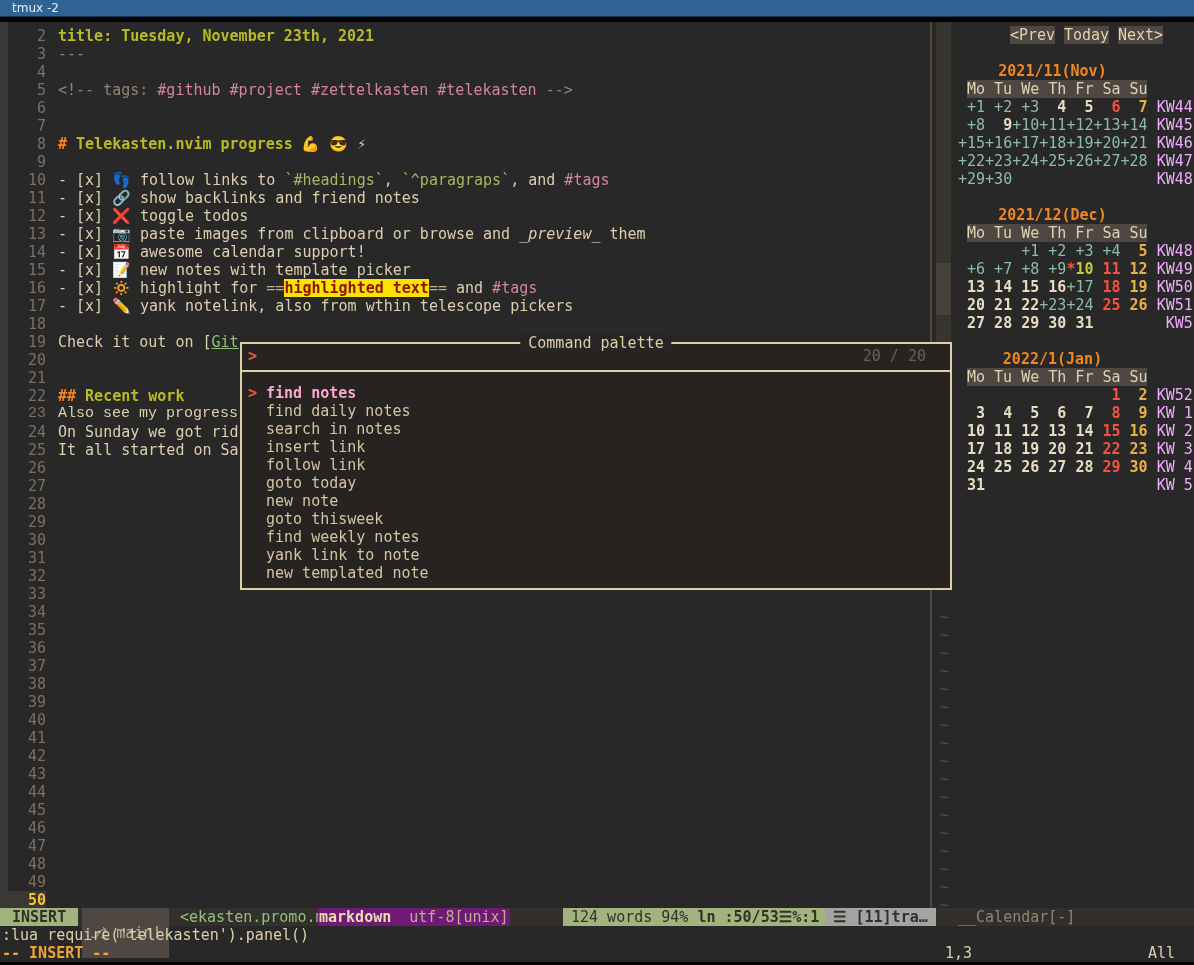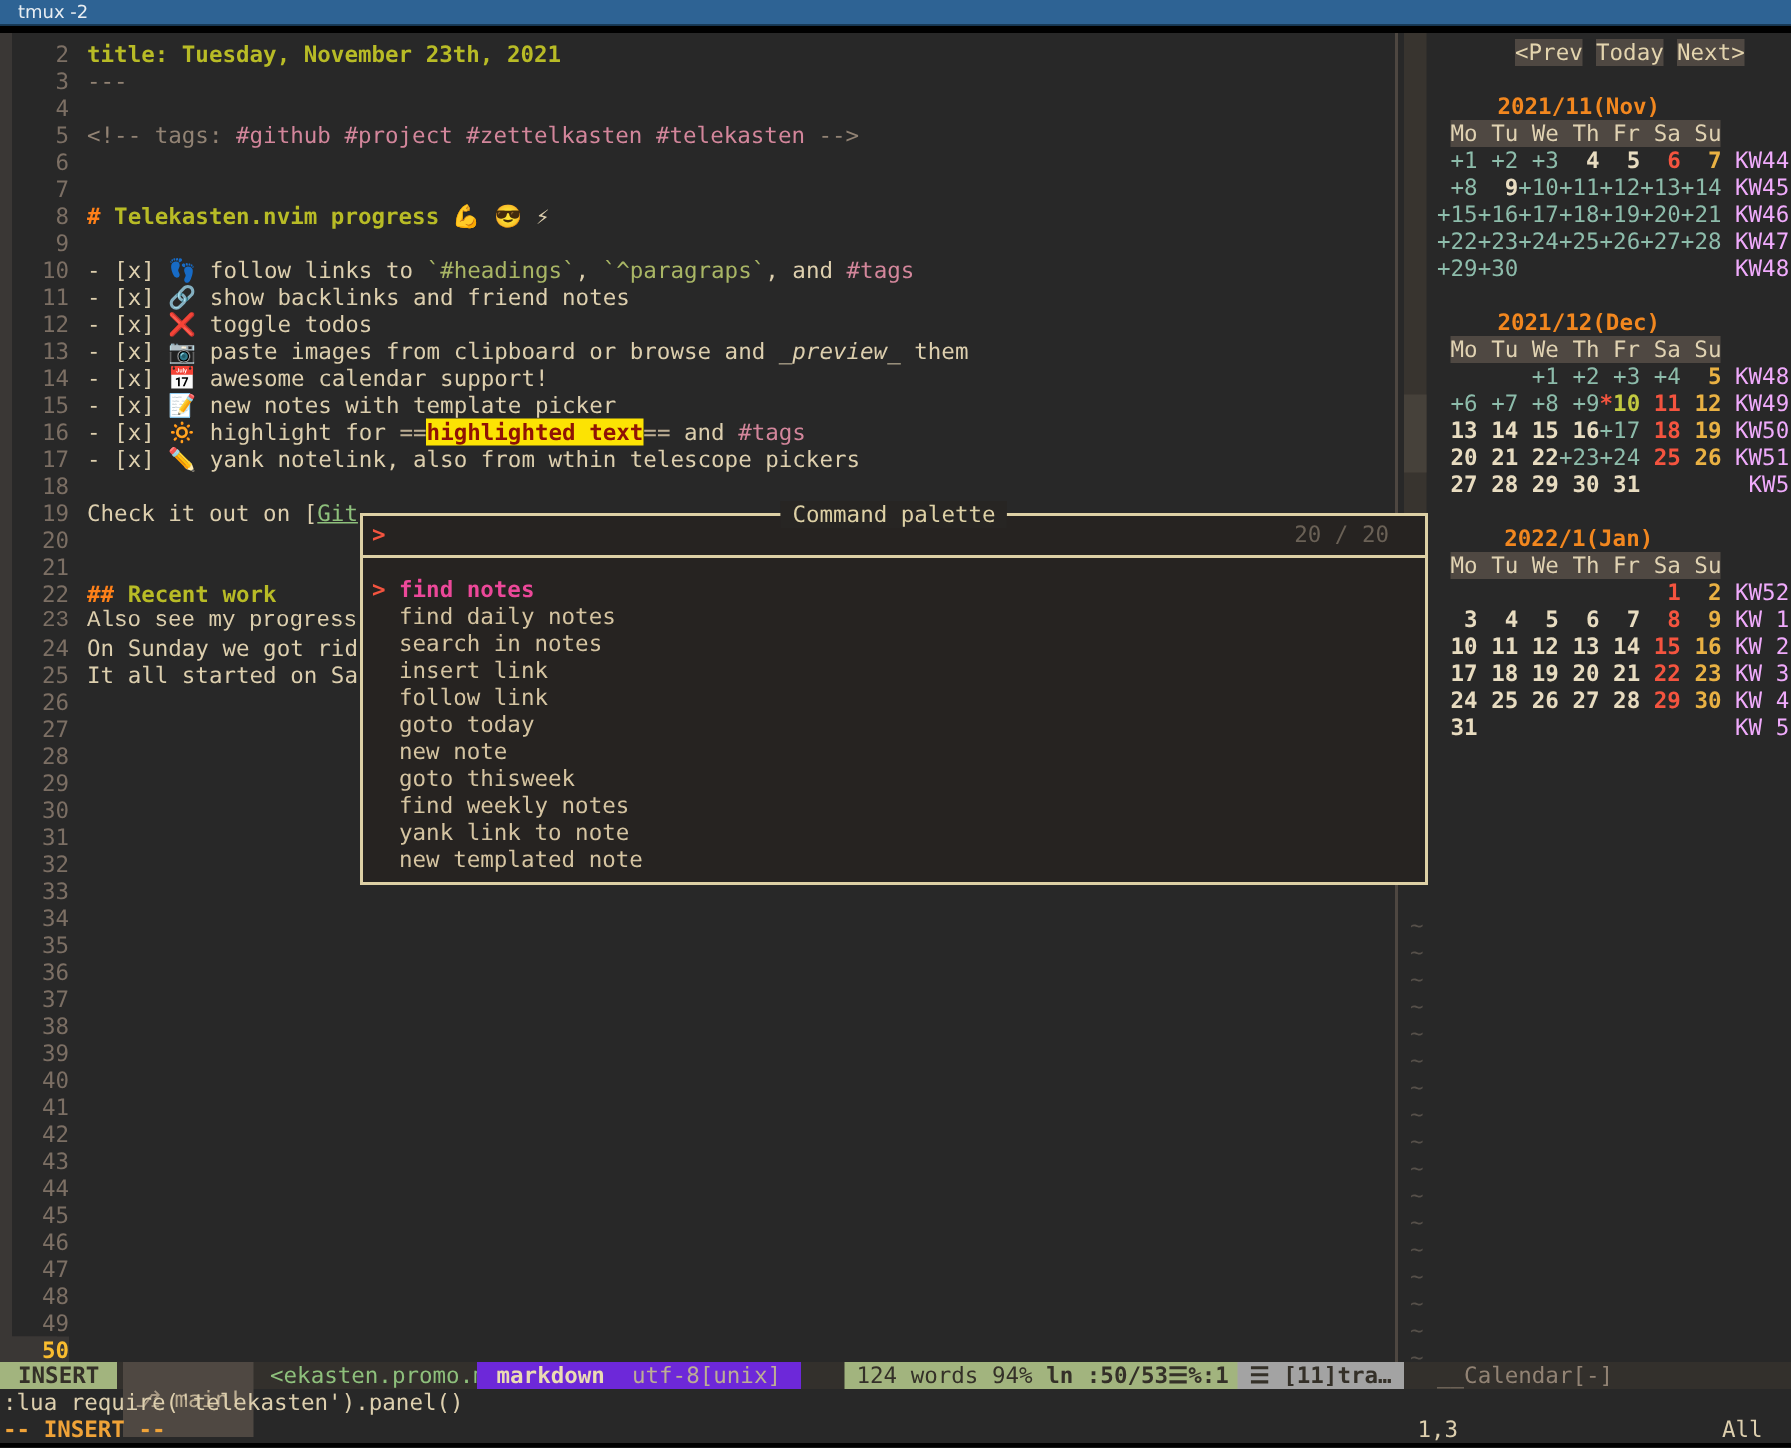--- a/index.html
+++ b/index.html
@@ -62,30 +62,30 @@
          border:2px solid #ddd0a5;background:#262321;z-index:5;}
   .popup-title{position:absolute;top:-10px;left:50%;transform:translateX(-50%);
                background:#272523;padding:0 8px;color:#ddd0a5;white-space:pre;}
   .prompt{position:absolute;left:0;right:0;top:0;height:28px;box-sizing:border-box;
           border-bottom:2px solid #ddd0a5;line-height:25px;}
   .prompt .caret{color:#f4543f;padding-left:6px;font-weight:bold;}
   .prompt .count{position:absolute;right:24px;top:0;color:#6a6156;}
   .plist{position:absolute;left:0;right:0;top:28px;bottom:0;padding-top:12px;}
   .pitem{height:18px;line-height:18px;padding-left:6px;white-space:pre;color:#d5c4a1;}
   .pitem .icaret{display:inline-block;width:18px;color:#f4543f;font-weight:bold;}
-  .pitem.selected .lbl{color:#ec4899;font-weight:bold;}
+  .pitem.selected .lbl{color:#f9a8d4;font-weight:bold;}
 
   
   .status{position:absolute;left:0;top:886px;width:1194px;height:18px;background:#33302c;}
   .chip{position:absolute;top:0;height:18px;line-height:18px;white-space:pre;}
   .chip-mode{left:0;padding:0 12px;background:#a2b47e;color:#343028;font-weight:bold;}
   .chip-branch{left:82px;padding:16px 8px;background:#4f4842;color:#bdae93;}
   .chip-branch .bicon{color:#a89984;}
   .chip-file{left:180px;color:#8ec07c;}
-  .chip-ft{left:318px;padding:0 13px;background:#6d28d9;color:#bdae93;}
+  .chip-ft{left:318px;padding:0 1px;background:#701a75;color:#bdae93;}
   .chip-ft .ft{color:#ebdbb2;font-weight:bold;}
   .chip-words{left:563px;padding:0 8px;background:#a2b47e;color:#343028;}
   .chip-words b{font-weight:bold;}
   .chip-tabs{left:825px;padding:0 8px;background:#a3a3a3;color:#343028;font-weight:bold;}
   .chip-calstat{left:958px;color:#928374;}
 
   .cmdline{position:absolute;left:2px;top:904px;height:18px;line-height:18px;color:#ddcfae;white-space:pre;}
   .rulerrow{position:absolute;left:0;top:922px;width:1194px;height:18px;line-height:18px;}
   .modemsg{position:absolute;left:2px;color:#f0a338;font-weight:bold;white-space:pre;}
   .rpos{position:absolute;left:945px;color:#ddcfae;}

